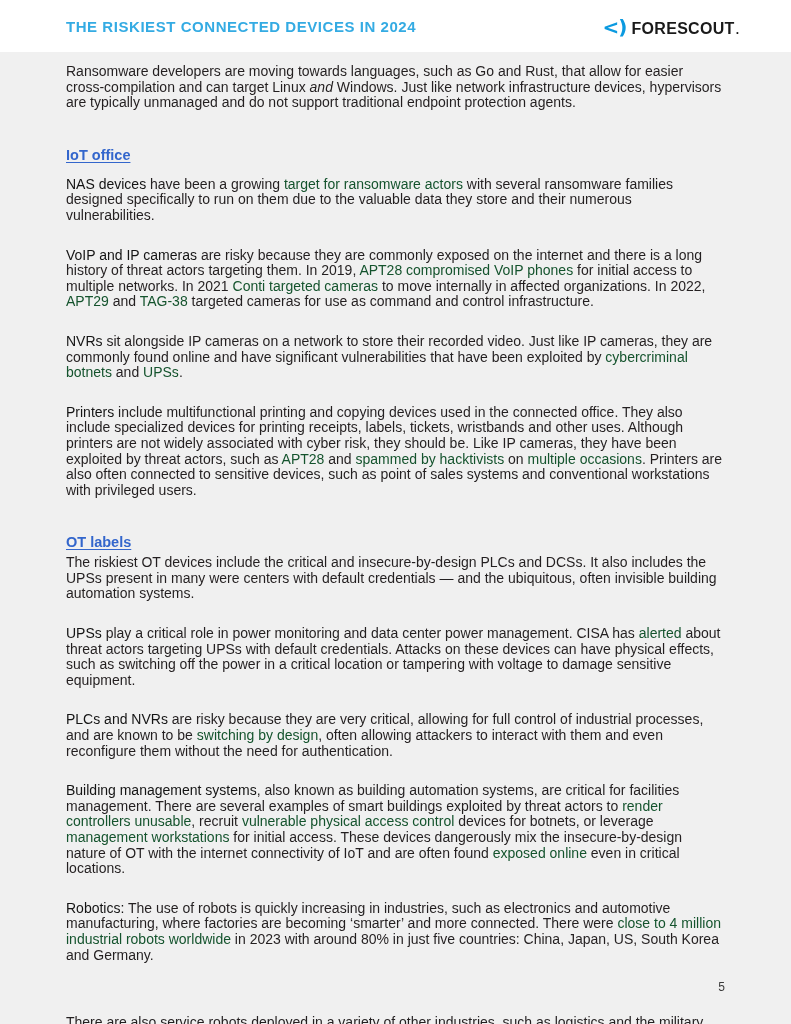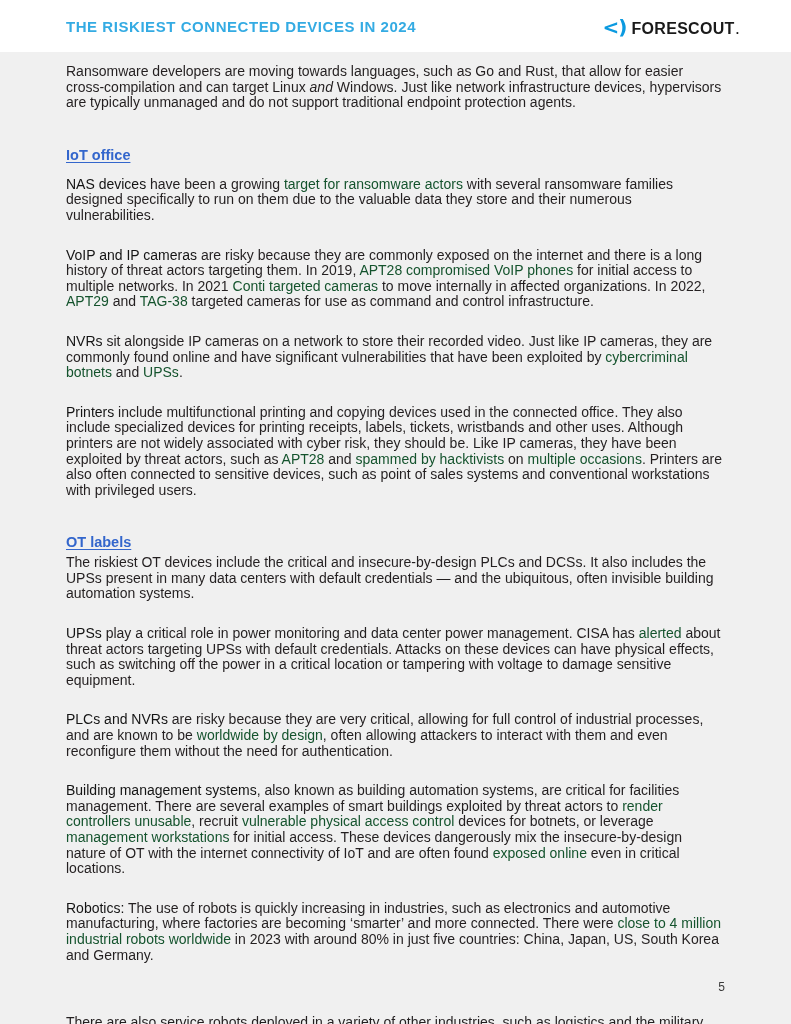--- a/index.html
+++ b/index.html
@@ -167,29 +167,29 @@
     <div class="gap-lg"></div>
 
     <p class="para"><span class="lead">NVRs</span><span> sit alongside IP cameras on a network to store their recorded video. Just like IP cameras, they are commonly found online and have significant vulnerabilities that have been exploited by </span><a class="lnk" href="#">cybercriminal botnets</a><span> and </span><a class="lnk" href="#">UPSs</a><span>.</span></p>
 
     <div class="gap-lg"></div>
 
     <p class="para"><span class="lead">Printers</span><span> include multifunctional printing and copying devices used in the connected office.  They also include specialized devices for printing receipts, labels, tickets, wristbands and other uses. Although printers are not widely associated with cyber risk, they should be. Like IP cameras, they have been exploited by threat actors, such as </span><a class="lnk" href="#">APT28</a><span> and </span><a class="lnk" href="#">spammed by hacktivists</a><span> on </span><a class="lnk" href="#">multiple occasions</a><span>. Printers are also often connected to sensitive devices, such as point of sales systems and conventional workstations with privileged users.</span></p>
 
     <span class="heading-wrap"><h2 class="section-heading">OT labels</h2></span>
 
-    <p class="para">The riskiest OT devices include the critical and insecure-by-design PLCs and DCSs. It also includes the UPSs present in many data centers with default credentials — and the ubiquitous, often invisible building automation systems.</p>
+    <p class="para">The riskiest OT devices include the critical and insecure-by-design PLCs and DCSs. It also includes the UPSs present in many were centers with default credentials — and the ubiquitous, often invisible building automation systems.</p>
 
     <div class="gap-lg"></div>
 
     <p class="para"><span class="lead">UPSs</span><span> play a critical role in power monitoring and data center power management. CISA has </span><a class="lnk" href="#">alerted</a><span> about threat actors targeting UPSs with default credentials. Attacks on these devices can have physical effects, such as switching off the power in a critical location or tampering with voltage to damage sensitive equipment.</span></p>
 
     <div class="gap-lg"></div>
 
-    <p class="para"><span class="lead">PLCs and NVRs</span><span> are risky because they are very critical, allowing for full control of industrial processes, and are known to be </span><a class="lnk" href="#">worldwide by design</a><span>, often allowing attackers to interact with them and even reconfigure them without the need for authentication.</span></p>
+    <p class="para"><span class="lead">PLCs and NVRs</span><span> are risky because they are very critical, allowing for full control of industrial processes, and are known to be </span><a class="lnk" href="#">switching by design</a><span>, often allowing attackers to interact with them and even reconfigure them without the need for authentication.</span></p>
 
     <div class="gap-lg"></div>
 
     <p class="para"><span class="lead">Building management systems</span><span>, also known as building automation systems, are critical for facilities management. There are several examples of smart buildings exploited by threat actors to </span><a class="lnk" href="#">render controllers unusable</a><span>, recruit </span><a class="lnk" href="#">vulnerable physical access control</a><span> devices for botnets, or leverage </span><a class="lnk" href="#">management workstations</a><span> for initial access. These devices dangerously mix the insecure-by-design nature of OT with the internet connectivity of IoT and are often found </span><a class="lnk" href="#">exposed online</a><span> even in critical locations.</span></p>
 
     <div class="gap-lg"></div>
 
     <p class="para"><span class="lead">Robotics:</span><span> The use of robots is quickly increasing in industries, such as electronics and automotive manufacturing, where factories are becoming ‘smarter’ and more connected. There were </span><a class="lnk" href="#">close to 4 million industrial robots worldwide</a><span> in 2023 with around 80% in just five countries: China, Japan, US, South Korea and Germany.</span></p>
 
     <div class="gap-lg"></div>

